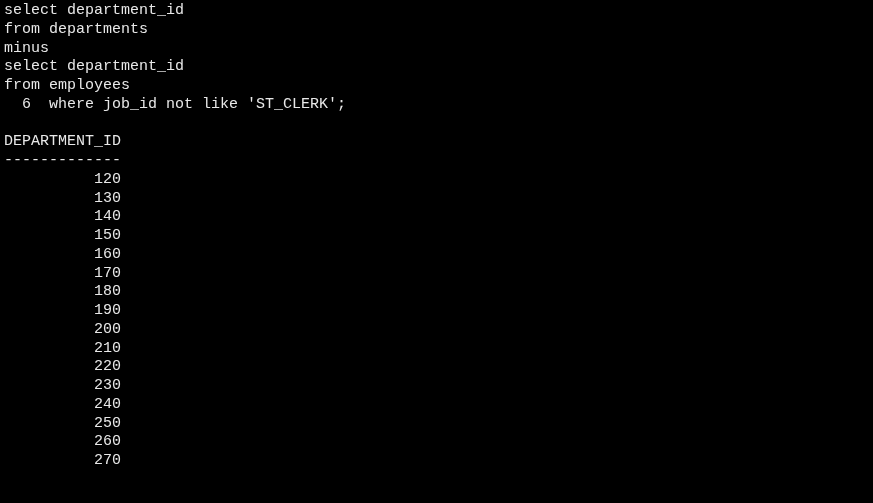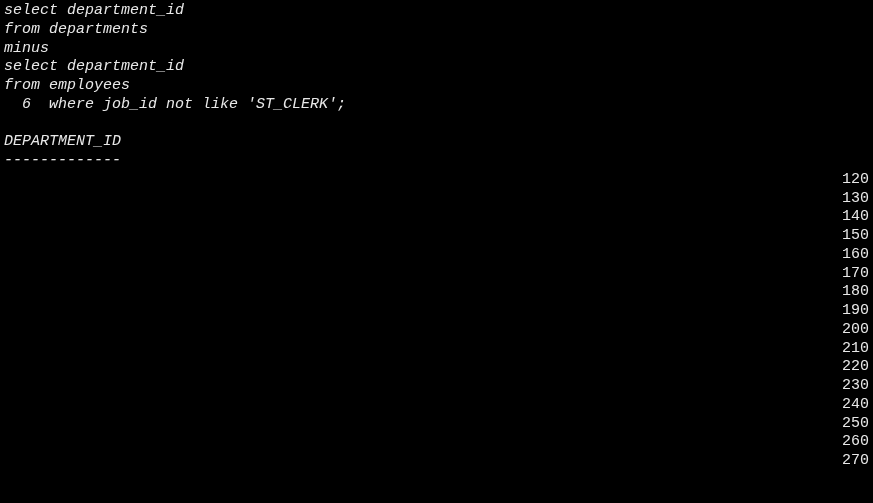--- a/index.html
+++ b/index.html
@@ -11,25 +11,23 @@
       font-size: 15px;
       line-height: 1.25;
       white-space: pre;
       overflow: hidden;
       width: 873px;
       height: 503px;
       box-sizing: border-box;
     }
     .line {
       display: block;
-      font-style: italic;
     }
     .result-value {
       display: block;
-      text-align: right;
     }
   </style>
 </head>
 <body><span class="line">select department_id</span><span class="line">from departments</span><span class="line">minus</span><span class="line">select department_id</span><span class="line">from employees</span><span class="line">  6  where job_id not like 'ST_CLERK';</span><span class="line"> </span><span class="line">DEPARTMENT_ID</span><span class="line">-------------</span><span class="result-value">          120</span><span class="result-value">          130</span><span class="result-value">          140</span><span class="result-value">          150</span><span class="result-value">          160</span><span class="result-value">          170</span><span class="result-value">          180</span><span class="result-value">          190</span><span class="result-value">          200</span><span class="result-value">          210</span><span class="result-value">          220</span><span class="result-value">          230</span><span class="result-value">          240</span><span class="result-value">          250</span><span class="result-value">          260</span><span class="result-value">          270</span>
 
 
 
 
 
 </body></html>

